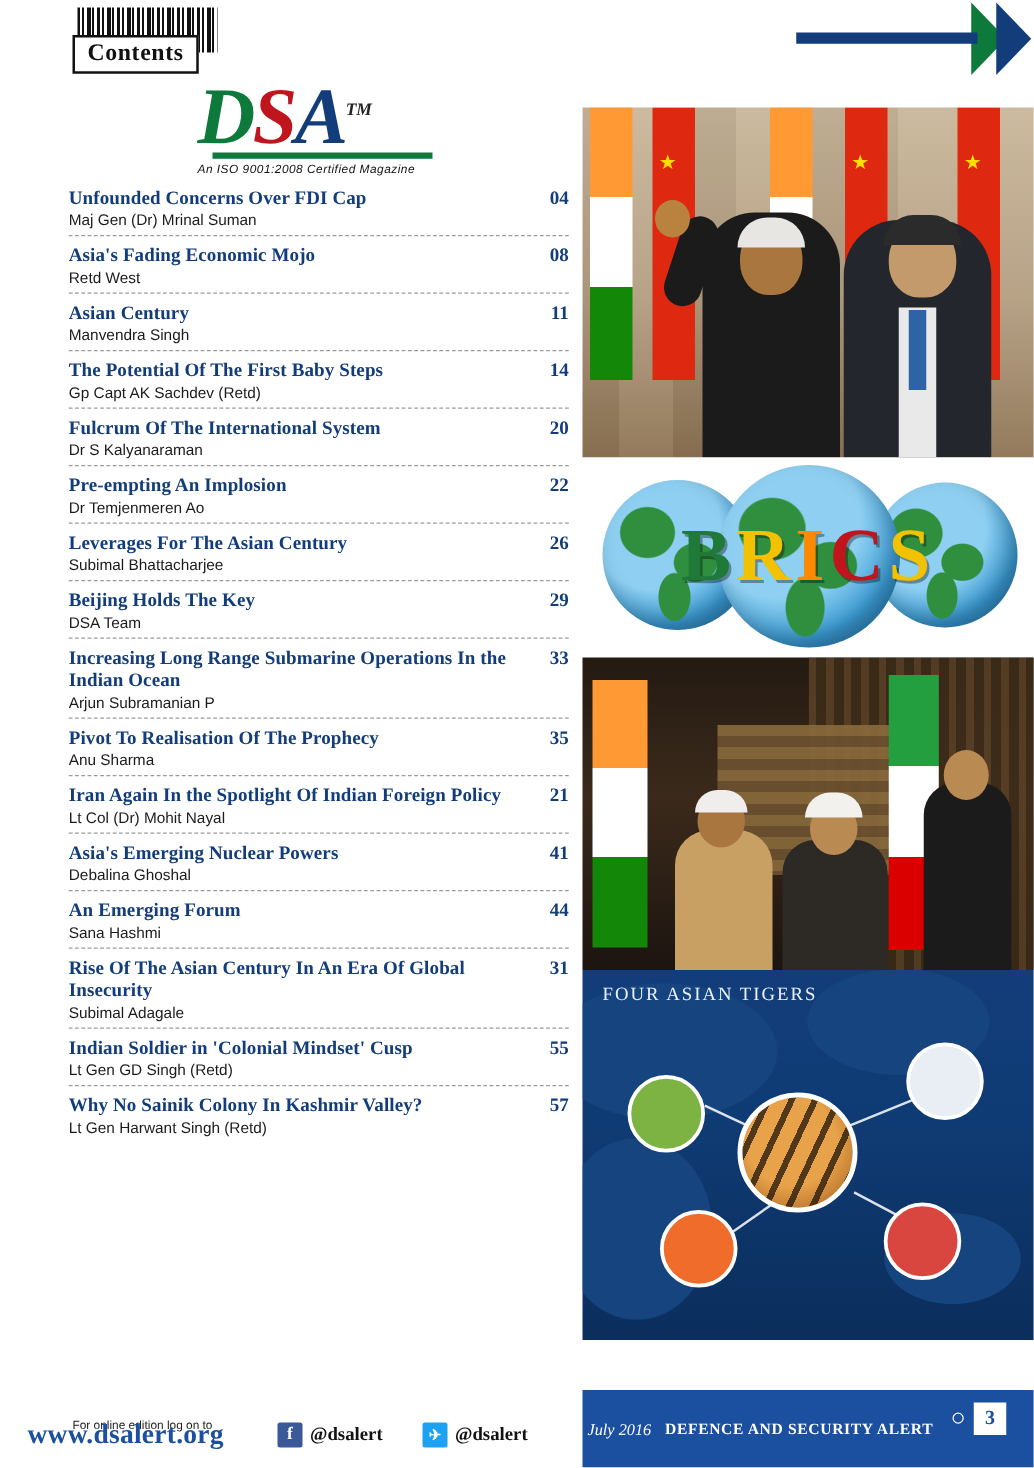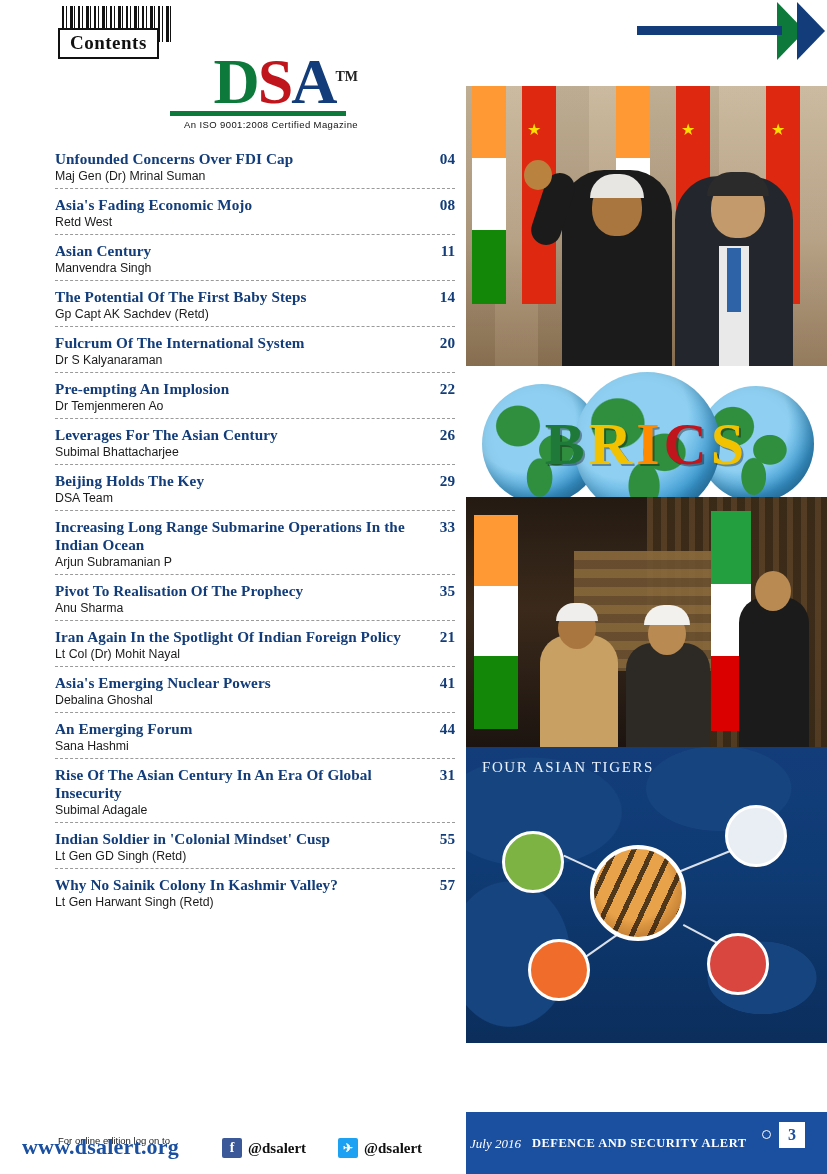--- a/index.html
+++ b/index.html
@@ -44,23 +44,24 @@
   .arrow-line {
     position: absolute;
     left: 0; top: 26px;
     width: 145px; height: 9px;
     background: #123d7a;
   }
 
   
   .logo-wrap {
     position: absolute;
-    left: 158px; top: 48px;
+    left: 158px; top: 60px;
     width: 200px;
-    text-align: right;
+    text-align: left;
+    font-style: italic;
   }
   .logo {
     font-family: "Liberation Serif", serif;
     font-weight: bold;
     font-size: 64px;
     line-height: 58px;
     letter-spacing: -2px;
     position: relative;
     display: inline-block;
   }
@@ -146,21 +147,21 @@
   .p1 .hairL { position:absolute; left:124px; bottom:168px; width:54px; height:24px; background:#e8e6e3; border-radius:28px 28px 0 0; }
   .p1 .armL { position:absolute; left:72px; bottom:120px; width:30px; height:74px; background:#1b1b1b; border-radius:16px; transform:rotate(18deg); }
   .p1 .handL { position:absolute; left:58px; bottom:176px; width:28px; height:30px; background:#b9823f; border-radius:50%; }
   .p1 .figR { position:absolute; right:34px; bottom:0; width:118px; height:190px; background:#23262c; border-radius:44px 44px 0 0; }
   .p1 .shirtR { position:absolute; right:78px; bottom:0; width:30px; height:120px; background:#e9e9ea; }
   .p1 .tieR { position:absolute; right:86px; bottom:54px; width:14px; height:64px; background:#2f63a8; }
   .p1 .headR { position:absolute; right:62px; bottom:128px; width:54px; height:60px; background:#c29a6c; border-radius:50% 50% 45% 45%; }
   .p1 .hairR { position:absolute; right:58px; bottom:170px; width:62px; height:24px; background:#2b2b2b; border-radius:30px 30px 0 0; }
 
   
-  .p2 { height: 131px; background:#ffffff; }
+  .p2 { height: 160px; background:#ffffff; }
   .p2 .globe { position:absolute; border-radius:50%;
       background: radial-gradient(circle at 35% 30%, #8fd0f2 0 45%, #3a9bd4 70%, #1c6fa8 100%);
       box-shadow: inset -6px -8px 16px rgba(0,0,0,.25); }
   .p2 .g1 { left:16px; top:18px; width:120px; height:120px; }
   .p2 .g2 { left:108px; top:6px; width:146px; height:146px; }
   .p2 .g3 { left:232px; top:20px; width:116px; height:116px; }
   .p2 .land { position:absolute; inset:0; border-radius:50%;
       background:
         radial-gradient(ellipse at 30% 35%, #2f8f3f 0 18%, transparent 19%),
         radial-gradient(ellipse at 62% 55%, #2f8f3f 0 16%, transparent 17%),

